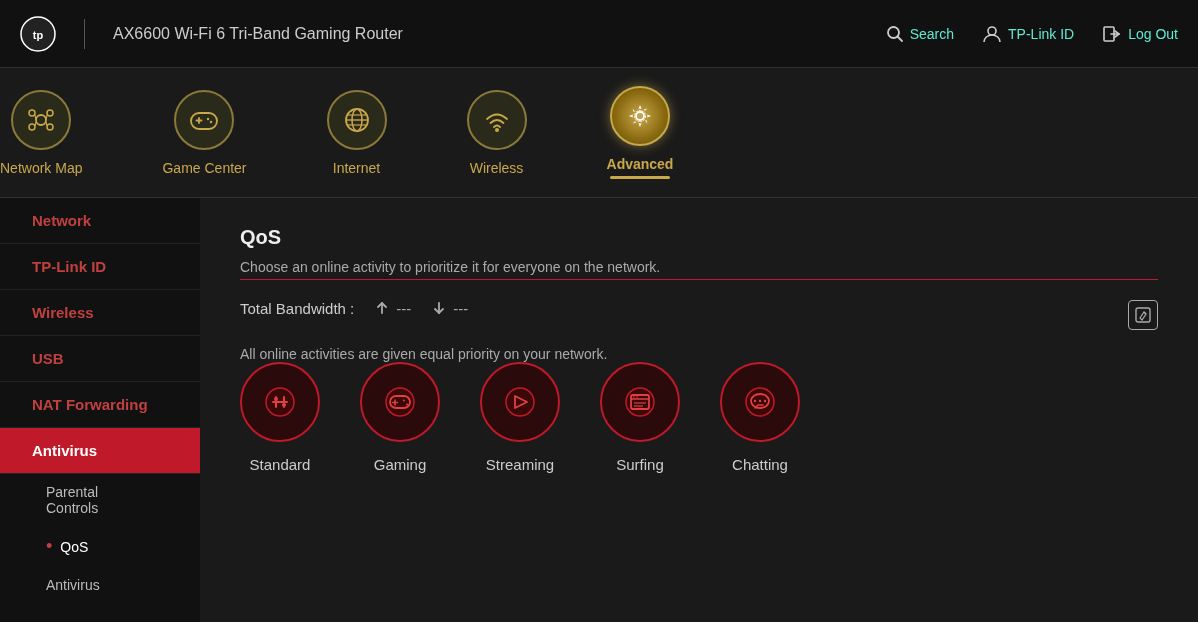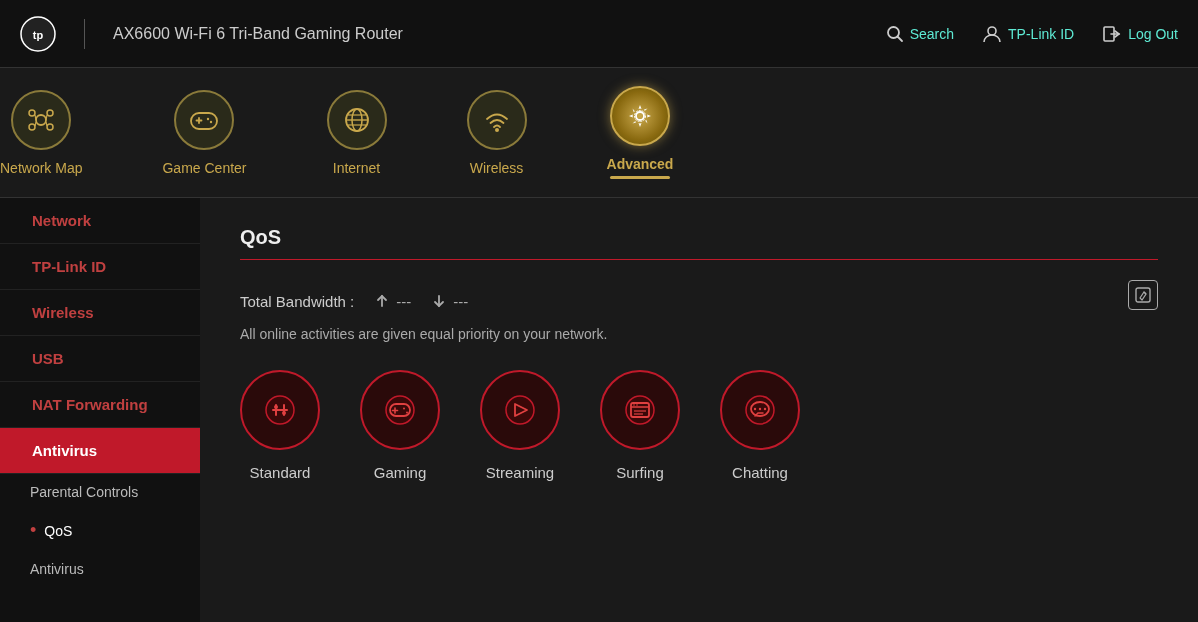--- a/index.html
+++ b/index.html
@@ -126,21 +126,21 @@
       font-size: 15px;
       cursor: pointer;
       border-bottom: 1px solid #222;
       font-weight: bold;
     }
     .sidebar-item.active-section {
       background: #c0192a;
       color: #fff;
     }
     .sidebar-sub {
-      padding: 10px 30px;
+      padding: 10px 46px;
       color: #bbb;
       font-size: 14px;
       cursor: pointer;
     }
     .sidebar-sub.active-sub {
       color: #fff;
       display: flex;
       align-items: center;
       gap: 8px;
     }
@@ -170,21 +170,21 @@
     .red-line {
       height: 1px;
       background: #c0192a;
       width: 100%;
       margin-bottom: 20px;
     }
 
     
     .bandwidth-row {
       display: flex;
-      align-items: flex-end;
+      align-items: flex-start;
       gap: 20px;
       margin-bottom: 16px;
       font-size: 15px;
       color: #ccc;
     }
     .bw-arrow {
       display: flex;
       align-items: center;
       gap: 6px;
       color: #aaa;
@@ -197,21 +197,20 @@
       border-radius: 4px;
       display: flex;
       align-items: center;
       justify-content: center;
       cursor: pointer;
       color: #aaa;
     }
     .equal-priority {
       font-size: 14px;
       color: #aaa;
-      margin-bottom: 28px;
     }
 
     
     .qos-icons {
       display: flex;
       gap: 40px;
       align-items: flex-end;
     }
     .qos-item {
       display: flex;
@@ -366,20 +365,21 @@
     <div class="sidebar-item">USB</div>
     <div class="sidebar-item">NAT Forwarding</div>
     <div class="sidebar-item active-section">Antivirus</div>
     <div class="sidebar-sub">Parental Controls</div>
     <div class="sidebar-sub active-sub">QoS</div>
     <div class="sidebar-sub">Antivirus</div>
   </div>
 
   <div class="content">
     <div class="content-title">QoS</div>
+    <div class="content-subtitle">Choose an online activity to prioritize it for everyone on the network.</div>
     <div class="red-line"></div>
 
     <div class="bandwidth-row">
       <span>Total Bandwidth :</span>
       <span class="bw-arrow">
         <svg width="16" height="16" viewBox="0 0 16 16" fill="none">
           <path d="M8 2 L8 12" stroke="#aaa" stroke-width="1.8" stroke-linecap="round"></path>
           <path d="M4 6 L8 2 L12 6" stroke="#aaa" stroke-width="1.8" stroke-linecap="round"></path>
         </svg>
         <span>---</span>

